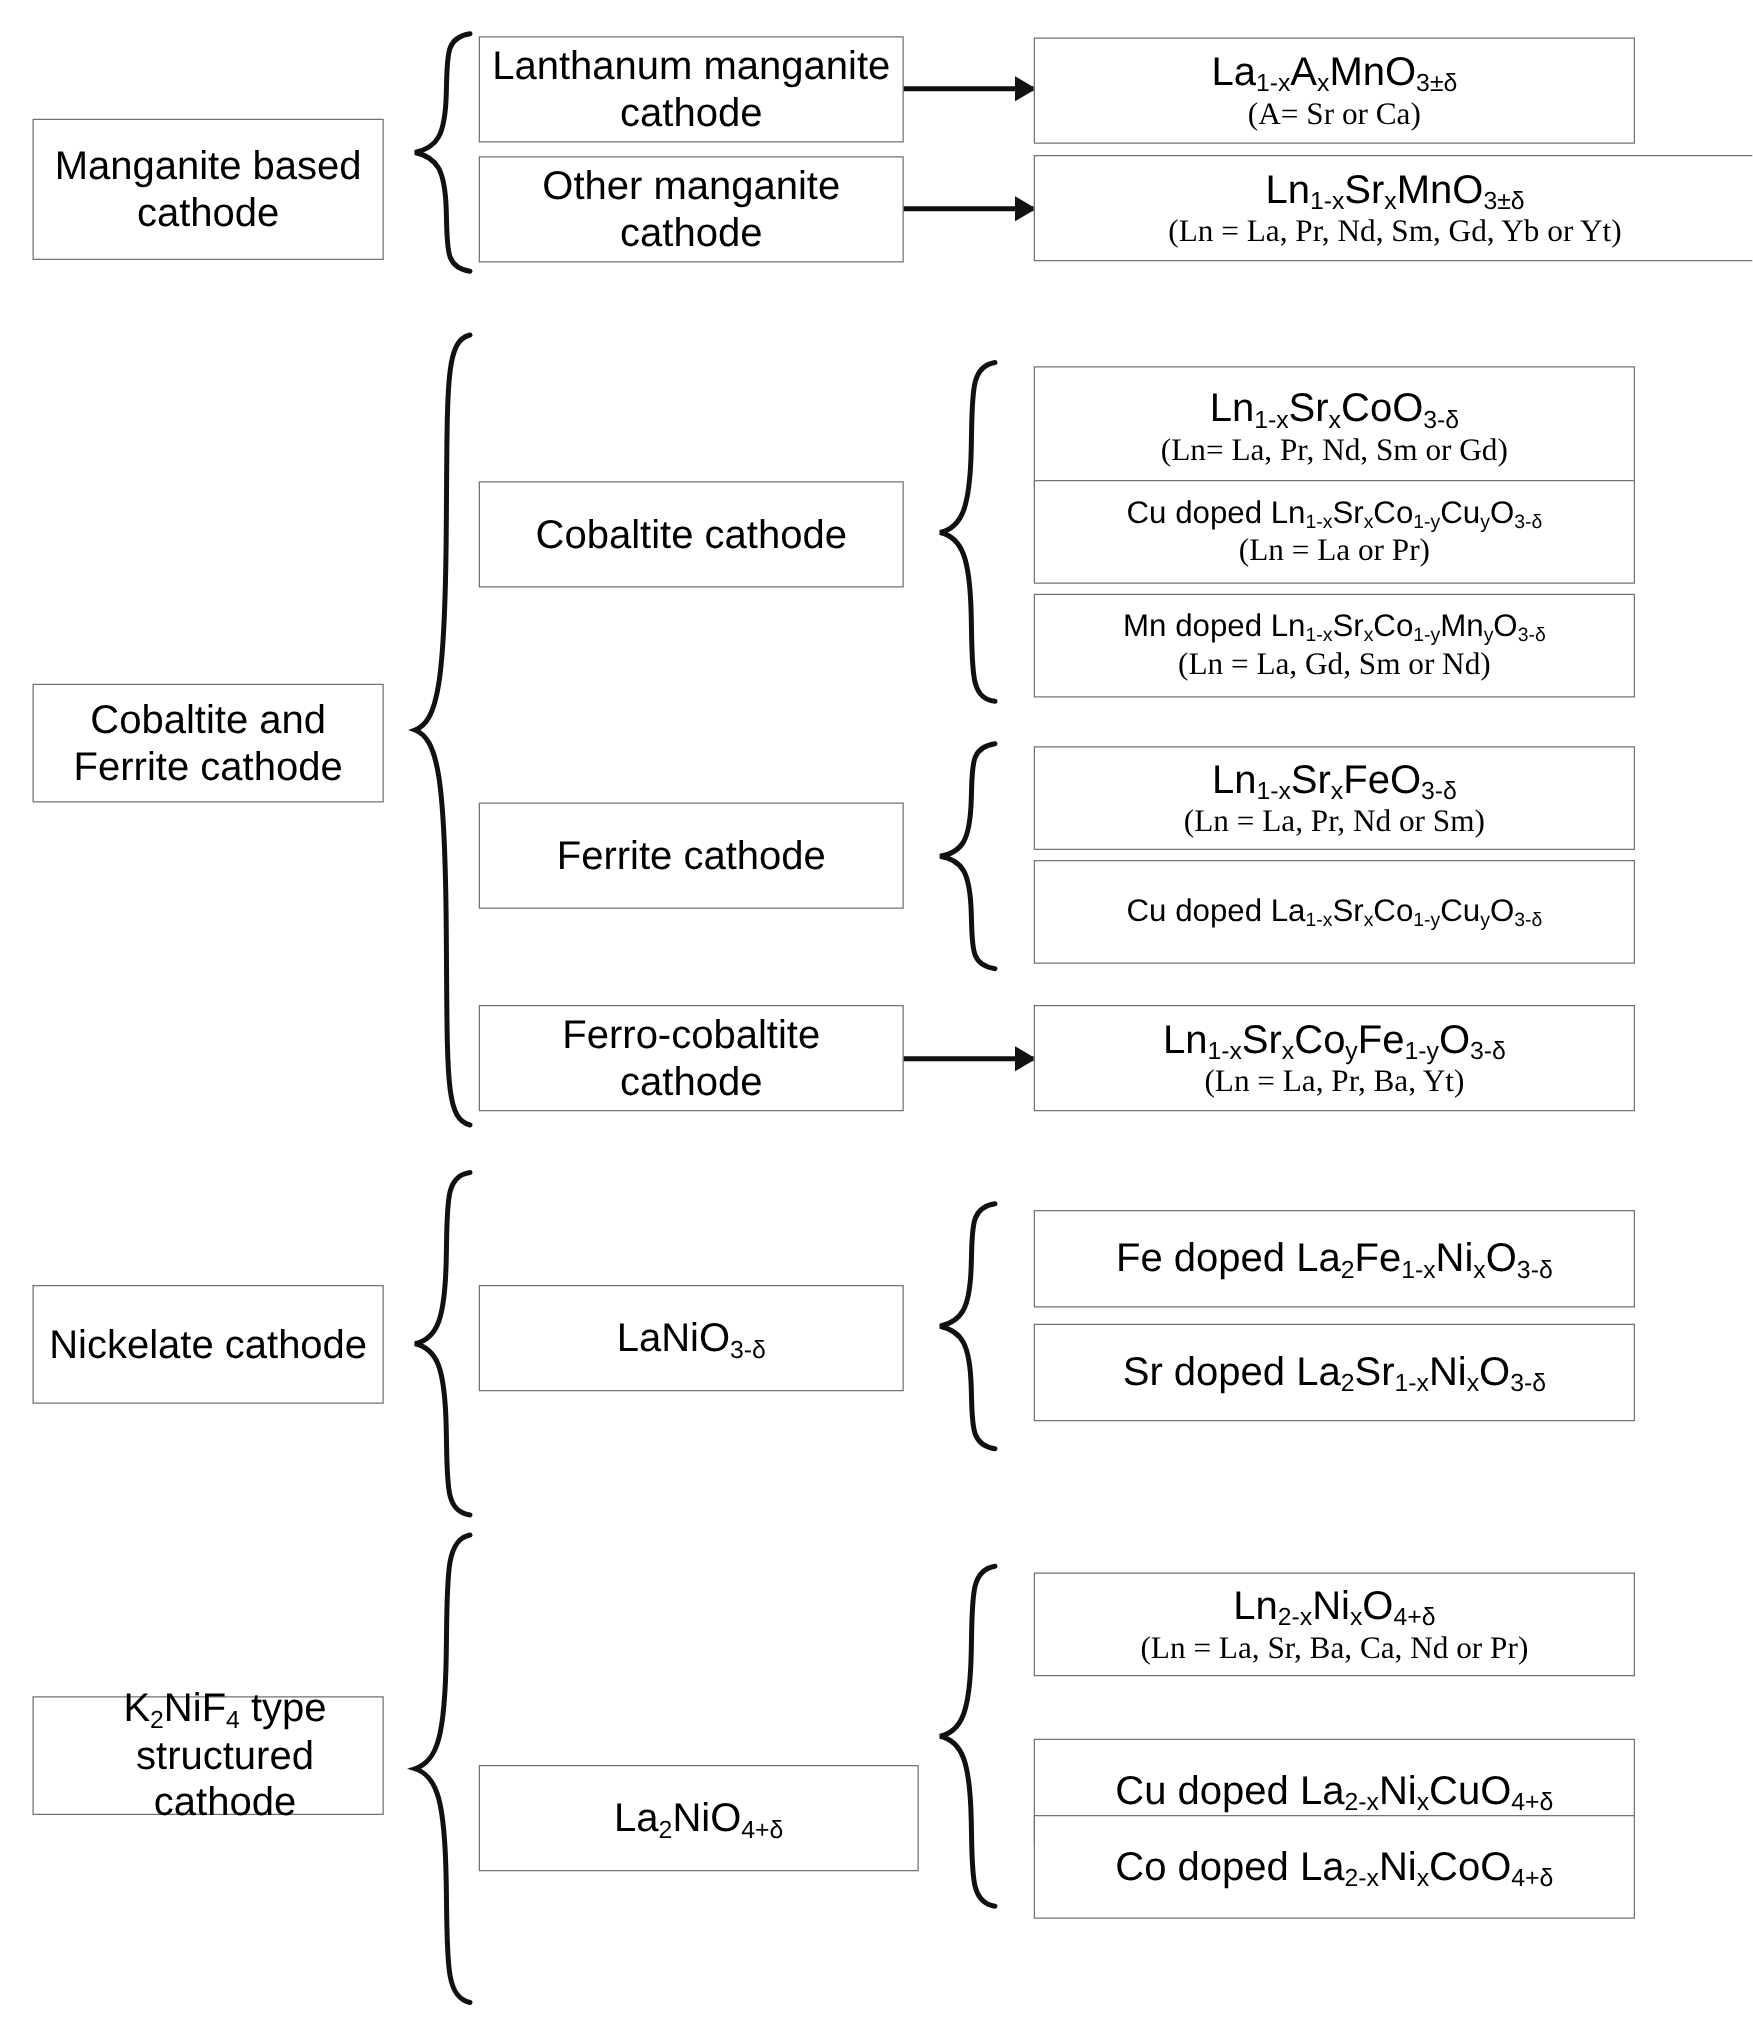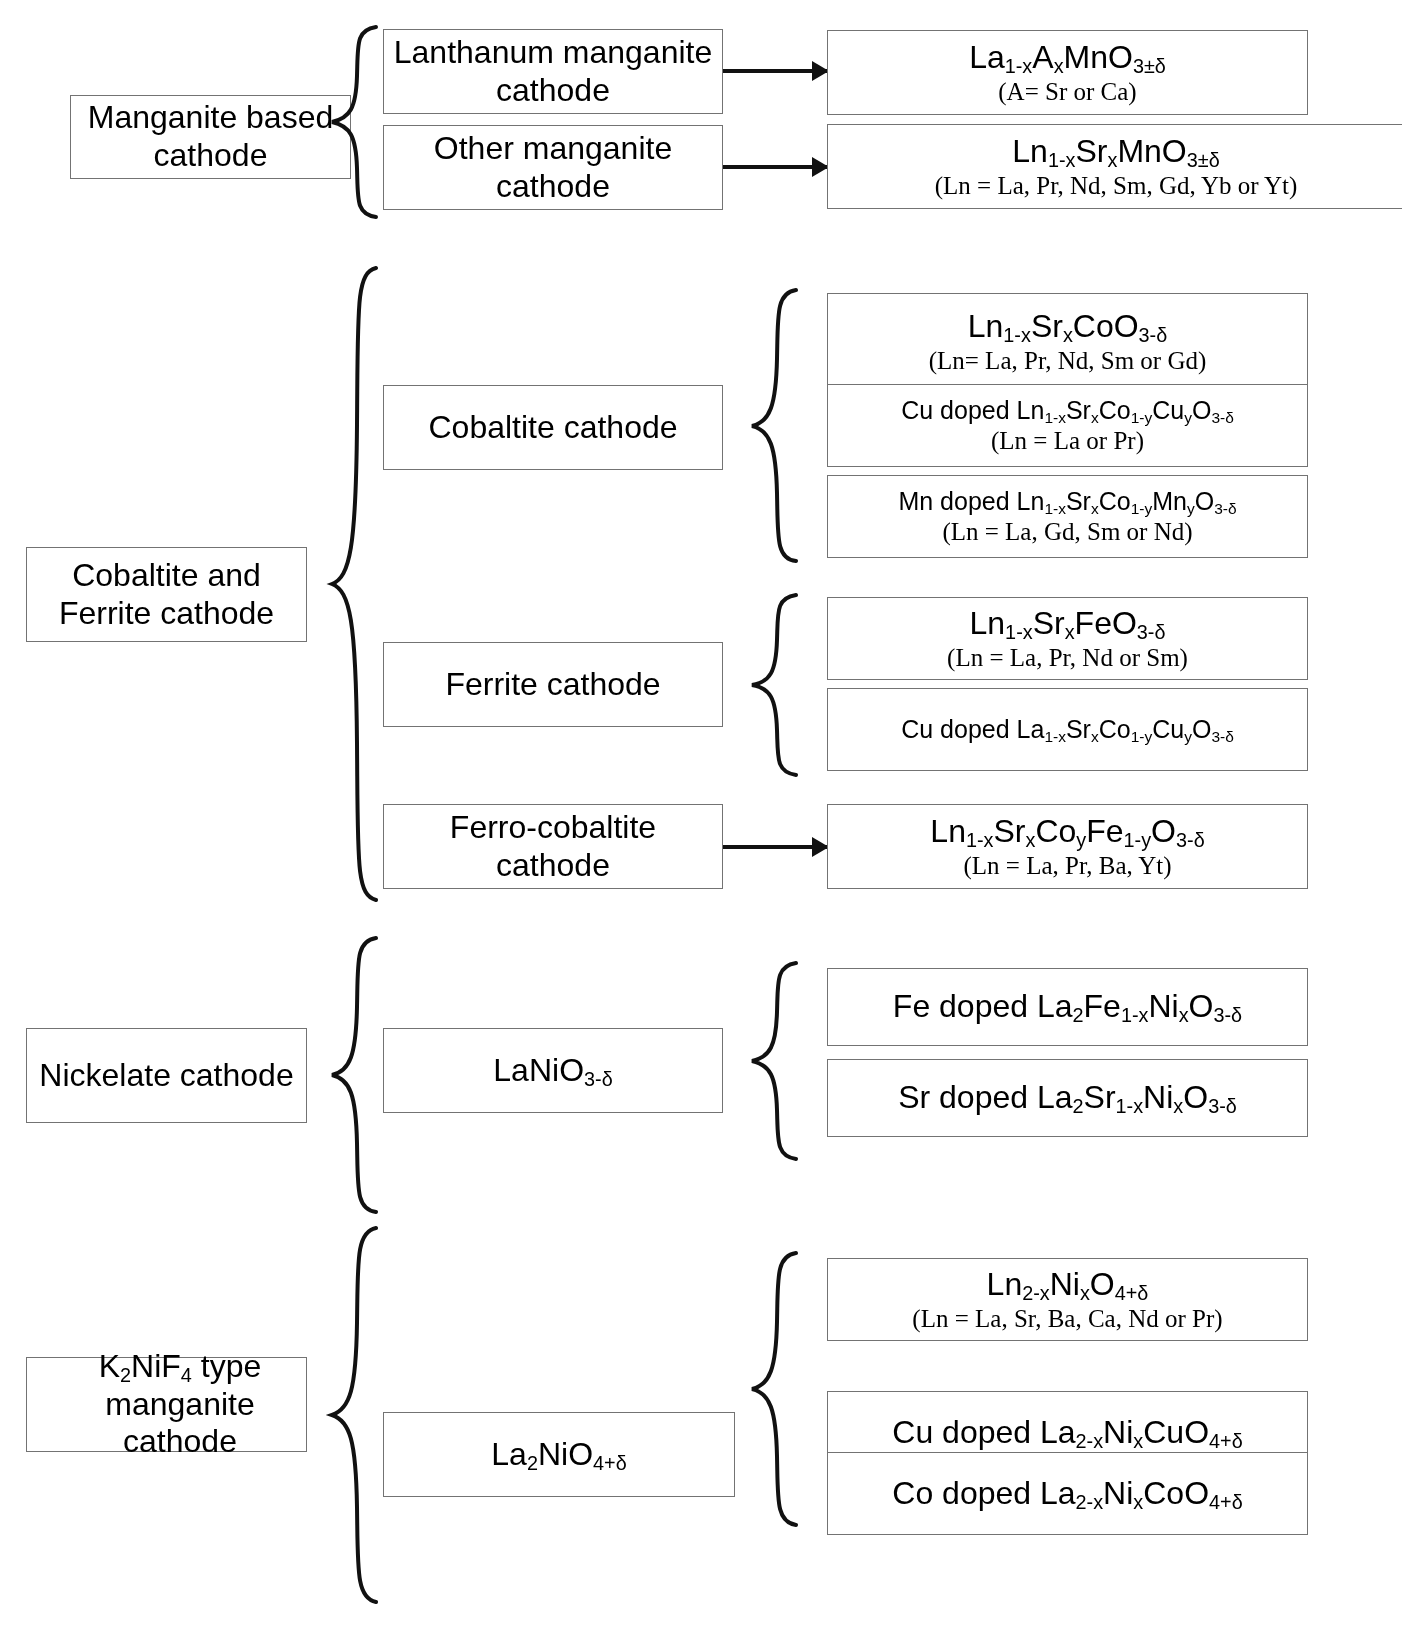--- a/index.html
+++ b/index.html
@@ -59,21 +59,21 @@
     position: absolute;
     pointer-events: none;
   }
   .brace svg { display: block; width: 100%; height: 100%; overflow: visible; }
 </style>
 </head>
 <body>
 
 <div id="canvas">
 
-  <div class="box" style="left:26px; top:95px; width:281px; height:84px;margin-left:44px;">
+  <div class="box" style="left:26px; top:95px; width:281px; height:113px;">
     <div class="inner">
       <span class="ln t-sans f-32">Manganite based</span>
       <span class="ln t-sans f-32">cathode</span>
     </div>
   </div>
 
   <div class="brace" style="left:330px; top:24px; width:48px; height:196px;">
     <svg viewBox="0 0 48 196" preserveAspectRatio="none">
       <path d="M46,3 C26,6 28,20 27,52 C26,84 20,94 2,98 C20,102 26,112 27,144 C28,176 26,190 46,193" fill="none" stroke="#111111" stroke-width="4" stroke-linecap="round"></path>
     </svg>
@@ -229,21 +229,21 @@
 
   <div class="box" style="left:827px; top:1059px; width:481px; height:78px;">
     <div class="inner">
       <span class="ln t-sans f-32">Sr doped La<sub>2</sub>Sr<sub>1-x</sub>Ni<sub>x</sub>O<sub>3-δ</sub></span>
     </div>
   </div>
 
   <div class="box" style="left:26px; top:1357px; width:281px; height:95px;padding-left:33px;">
     <div class="inner">
       <span class="ln t-sans f-32">K<sub>2</sub>NiF<sub>4</sub> type</span>
-      <span class="ln t-sans f-32">manganite cathode</span>
+      <span class="ln t-sans f-32">structured cathode</span>
     </div>
   </div>
 
   <div class="brace" style="left:330px; top:1225px; width:48px; height:380px;">
     <svg viewBox="0 0 48 380" preserveAspectRatio="none">
       <path d="M46,3 C26,7 28,36 27,98 C26,164 20,184 2,190 C20,196 26,216 27,282 C28,344 26,373 46,377" fill="none" stroke="#111111" stroke-width="4" stroke-linecap="round"></path>
     </svg>
   </div>
 
   <div class="box" style="left:383px; top:1412px; width:352px; height:85px;">

